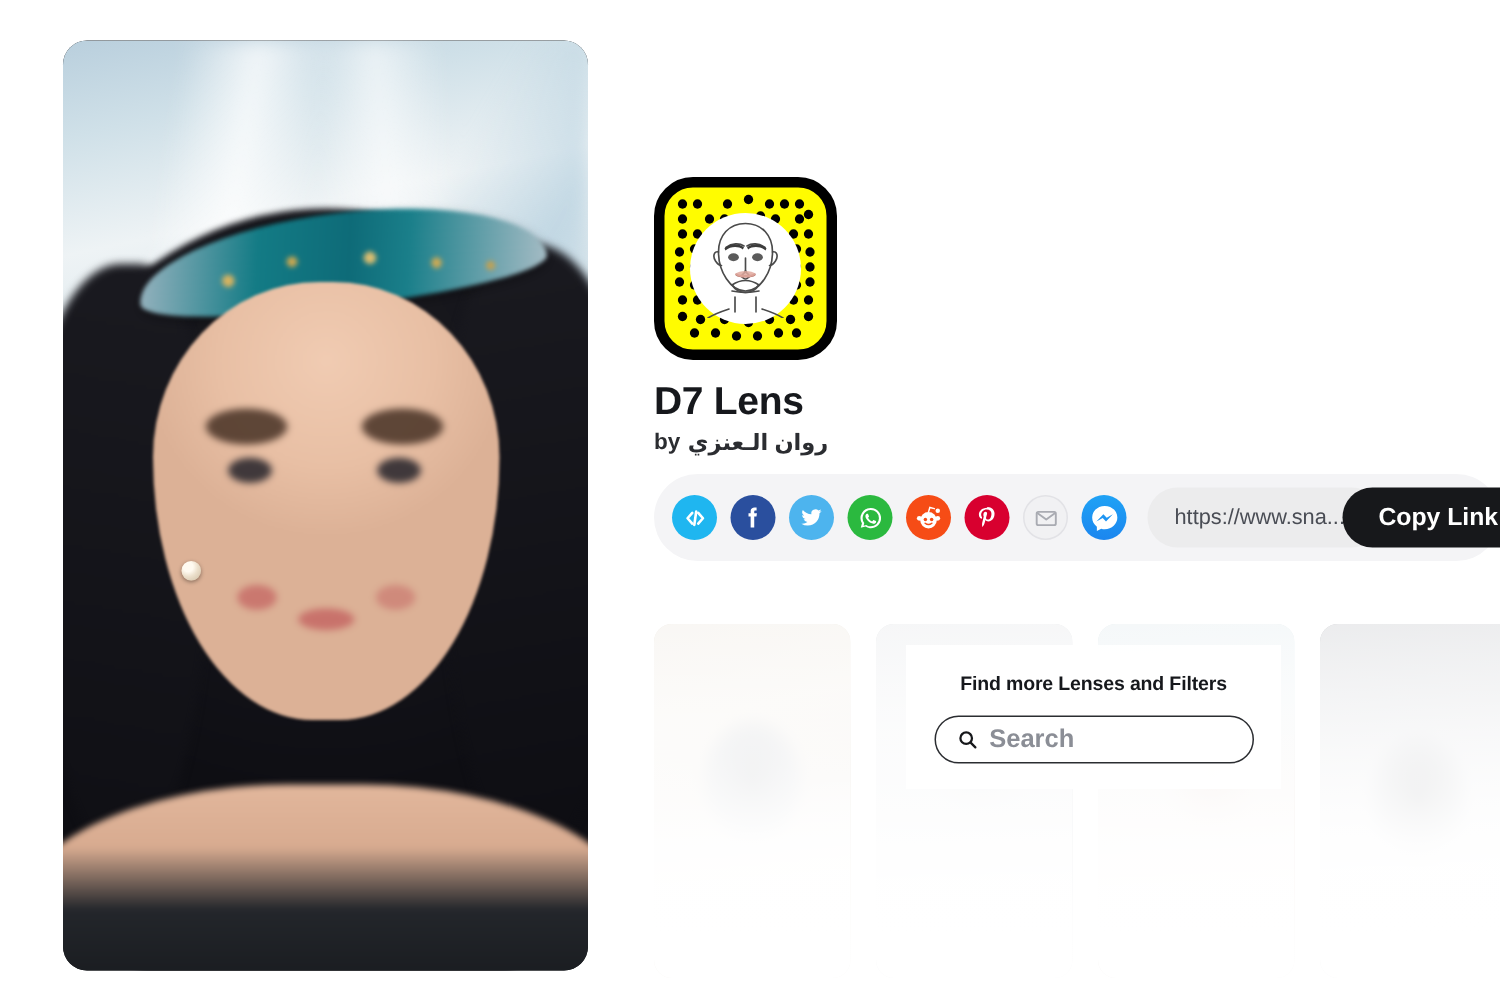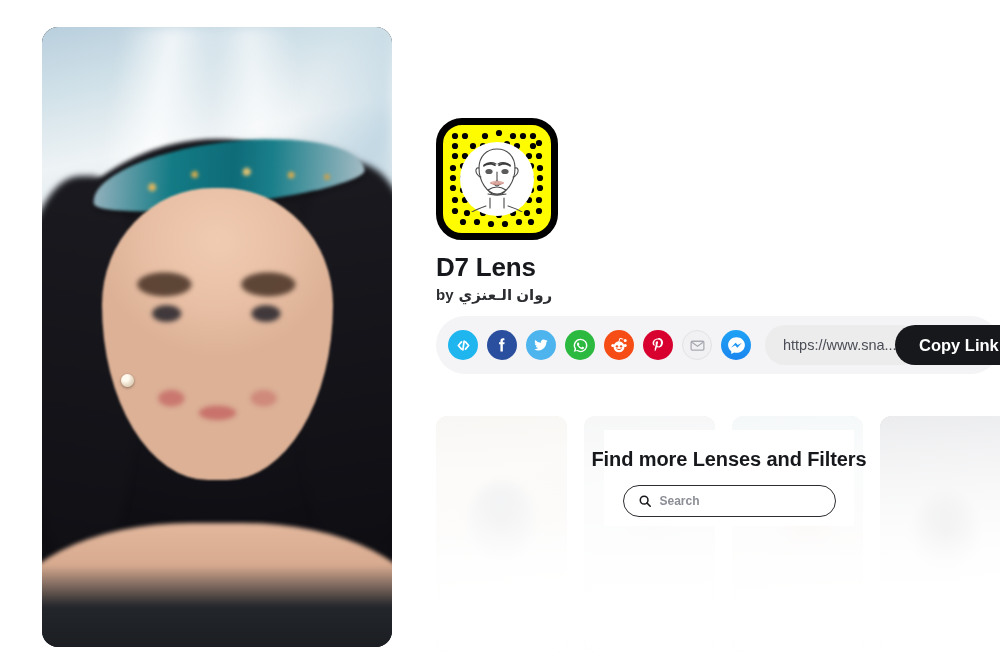--- a/index.html
+++ b/index.html
@@ -202,30 +202,30 @@
     background: linear-gradient(180deg, rgba(255,255,255,.72) 0%, rgba(255,255,255,.86) 34%, rgba(255,255,255,.97) 62%, #fff 88%);
   }
 
   .find-more {
     position:absolute; left:168px; top:430px;
     width:250px; height:96px;
     background: rgba(255,255,255,.9);
     display:flex; flex-direction:column; align-items:center;
   }
   .find-more-title{
-    font-size:20px; font-weight:bold; color:#16181c;
+    font-size:13px; font-weight:bold; color:#16181c;
     margin-top:18px; white-space:nowrap; letter-spacing:-.1px;
   }
   .search-box{
     margin-top:14px; width:213px; height:32px;
     border:1.4px solid #2b2d31; border-radius:17px;
     display:flex; align-items:center; padding-left:14px; gap:8px;
     background:#fff; cursor:text;
   }
-  .search-ph{ font-size:12px; font-weight:bold; color:#8b8e96; }
+  .search-ph{ font-size:17px; font-weight:bold; color:#8b8e96; }
 </style>
 </head>
 <body>
 
 <div class="page">
 
   <div class="preview-card">
     <div class="preview-photo">
       <div class="ph-sky"></div>
       <div class="ph-hairmass"></div>

